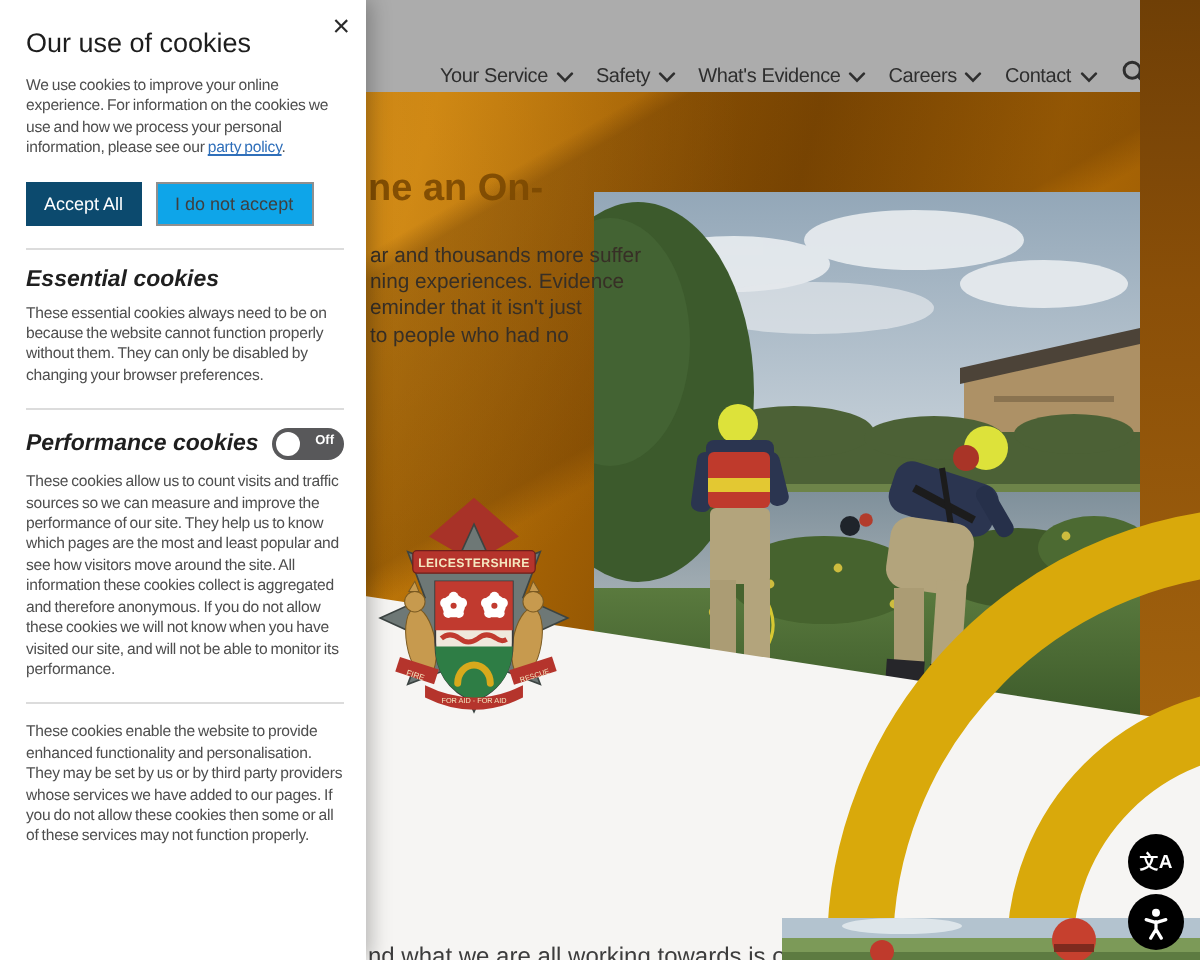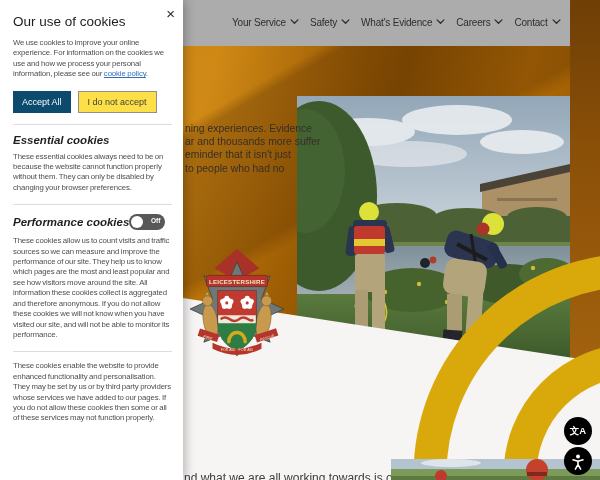--- a/index.html
+++ b/index.html
@@ -1,21 +1,21 @@
 <!DOCTYPE html>
 <html><head>
 <meta charset="utf-8">
 <style>
   html,body{margin:0;padding:0;background:#777;}
   *{box-sizing:border-box;font-family:"Liberation Sans",sans-serif;}
   .stage{position:relative;width:600px;height:480px;overflow:hidden;background:#f1efee;}
 
   
   .header-bar{position:absolute;left:0;top:0;width:575px;height:46px;background:#acacac;z-index:1;}
-  .nav{position:absolute;left:232px;top:0;height:44px;display:flex;align-items:center;gap:11px;z-index:2;}
+  .nav{position:absolute;left:220px;top:0;height:44px;display:flex;align-items:flex-end;gap:11px;z-index:2;}
   .nav-item{display:flex;align-items:center;gap:4px;cursor:pointer;white-space:nowrap;}
   .nav-item span{font-size:10px;letter-spacing:-0.2px;color:#2e2e2e;}
   .chev{display:block;}
 
   
   .hero{position:absolute;left:0;top:46px;width:600px;height:320px;z-index:1;
     background:linear-gradient(105deg,#9c5a04 0%,#bd7506 18%,#c77d08 32%,#a36104 48%,#8a5003 60%,#b06a05 78%,#8a4f03 100%);}
   .hero:after{content:"";position:absolute;inset:0;
     background:linear-gradient(150deg,transparent 28%,rgba(70,35,0,.28) 30% 52%,transparent 55%),
                radial-gradient(circle at 20% 10%,rgba(255,200,90,.25),transparent 45%);}
@@ -56,24 +56,24 @@
   .cookie-panel{position:absolute;left:0;top:0;width:183px;height:480px;background:#ffffff;z-index:10;
     box-shadow:2px 0 10px rgba(0,0,0,.28);padding:12px 11px 10px 13px;color:#4e4e4e;}
   .cookie-panel p{margin:0;font-size:7.8px;line-height:10.4px;letter-spacing:-0.12px;word-spacing:-0.5px;}
   .cp-title{font-size:13.5px;font-weight:normal;color:#1d1d1d;margin:2px 0 0 0;}
   .cp-close{position:absolute;top:4px;right:6px;background:none;border:none;font-size:15px;color:#2b2b2b;
     cursor:pointer;line-height:1;padding:2px;}
   .cp-intro{margin-top:9px !important;}
   .cp-link{color:#2f6fba;text-decoration:underline;cursor:pointer;}
   .cp-buttons{display:flex;gap:7px;margin-top:11px;}
   .btn-accept{background:#0c4a6e;color:#fff;border:none;font-size:9px;padding:5px 9px;cursor:pointer;}
-  .btn-decline{background:#fde047;color:#3f3f3f;border:1px solid #8f8f8f;font-size:9px;padding:5px 9px;cursor:pointer;}
+  .btn-decline{background:#0ea5e9;color:#3f3f3f;border:1px solid #8f8f8f;font-size:9px;padding:5px 9px;cursor:pointer;}
   .cp-hr{border:none;border-top:1px solid #dcdcdc;margin:11px 0 9px 0;}
   .cp-heading{font-size:11.5px;font-weight:bold;color:#1f1f1f;font-style:italic;}
-  .cp-heading-row{display:flex;align-items:center;}
+  .cp-heading-row{display:flex;align-items:center;justify-content:space-between;}
   .cp-body{margin-top:6px !important;}
   .toggle{width:36px;height:16px;border-radius:9px;background:#58585a;position:relative;cursor:pointer;flex:0 0 auto;}
   .toggle .knob{position:absolute;left:2px;top:2px;width:12px;height:12px;border-radius:50%;background:#fff;}
   .toggle .t-label{position:absolute;right:5px;top:4px;font-size:6.5px;color:#fff;font-weight:bold;line-height:1;}
 </style>
 </head>
 <body>
 
 <div class="stage">
 
@@ -212,23 +212,24 @@
     </svg>
   </div>
 
   <div class="white-wedge"></div>
 
   <svg class="arcs" width="220" height="240" viewBox="380 240 220 240">
     <circle cx="635" cy="475" r="205" fill="none" stroke="#d9a90b" stroke-width="33"></circle>
     <circle cx="635" cy="475" r="115" fill="none" stroke="#d9a90b" stroke-width="33"></circle>
   </svg>
 
+  <div class="hero-heading">ne an On-</div>
   <div class="hero-para">
+    <div>ar and thousands more suffer</div>
     <div>ning experiences. Evidence</div>
-    <div>ar and thousands more suffer</div>
     <div>eminder that it isn't just</div>
     <div>to people who had no</div>
   </div>
 
   <svg class="crest" width="102" height="122" viewBox="0 0 100 118">
     <polygon points="28,20 50,1 72,20 60,27 40,27" fill="#a83228"></polygon>
     <polygon points="50,14 60,36 82.5,27.5 74,50 96,60 74,70 82.5,92.5 60,84 50,106 40,84 17.5,92.5 26,70 4,60 26,50 17.5,27.5 40,36" fill="#6e7876" stroke="#3c4442" stroke-width="0.8"></polygon>
     <g fill="#c79a4e" stroke="#7a5a22" stroke-width="0.5">
       <ellipse cx="24" cy="72" rx="7" ry="17" transform="rotate(-10 24 72)"></ellipse>
       <circle cx="21" cy="52" r="5"></circle>
@@ -298,21 +299,21 @@
       <path d="M2.8 7.2 L8 8.8 L13.2 7.2 M8 8.2 V12.3 M8 12.3 L5.2 17 M8 12.3 L10.8 17" stroke="#fff" stroke-width="1.7" fill="none" stroke-linecap="round" stroke-linejoin="round"></path>
     </svg>
   </button>
 
   <aside class="cookie-panel">
     <button class="cp-close">
       <span>×</span>
     </button>
     <h2 class="cp-title">Our use of cookies</h2>
     <p class="cp-intro"><span>We use cookies to improve your online experience. For information on the cookies we use and how we process your personal information, please see our</span>
-      <a class="cp-link">cookie policy</a><span>.</span></p>
+      <a class="cp-link">party policy</a><span>.</span></p>
     <div class="cp-buttons">
       <button class="btn-accept">Accept All</button>
       <button class="btn-decline">I do not accept</button>
     </div>
     <hr class="cp-hr">
     <div class="cp-heading">Essential cookies</div>
     <p class="cp-body">These essential cookies always need to be on because the website cannot function properly without them. They can only be disabled by changing your browser preferences.</p>
     <hr class="cp-hr">
     <div class="cp-heading-row">
       <div class="cp-heading">Performance cookies</div>

